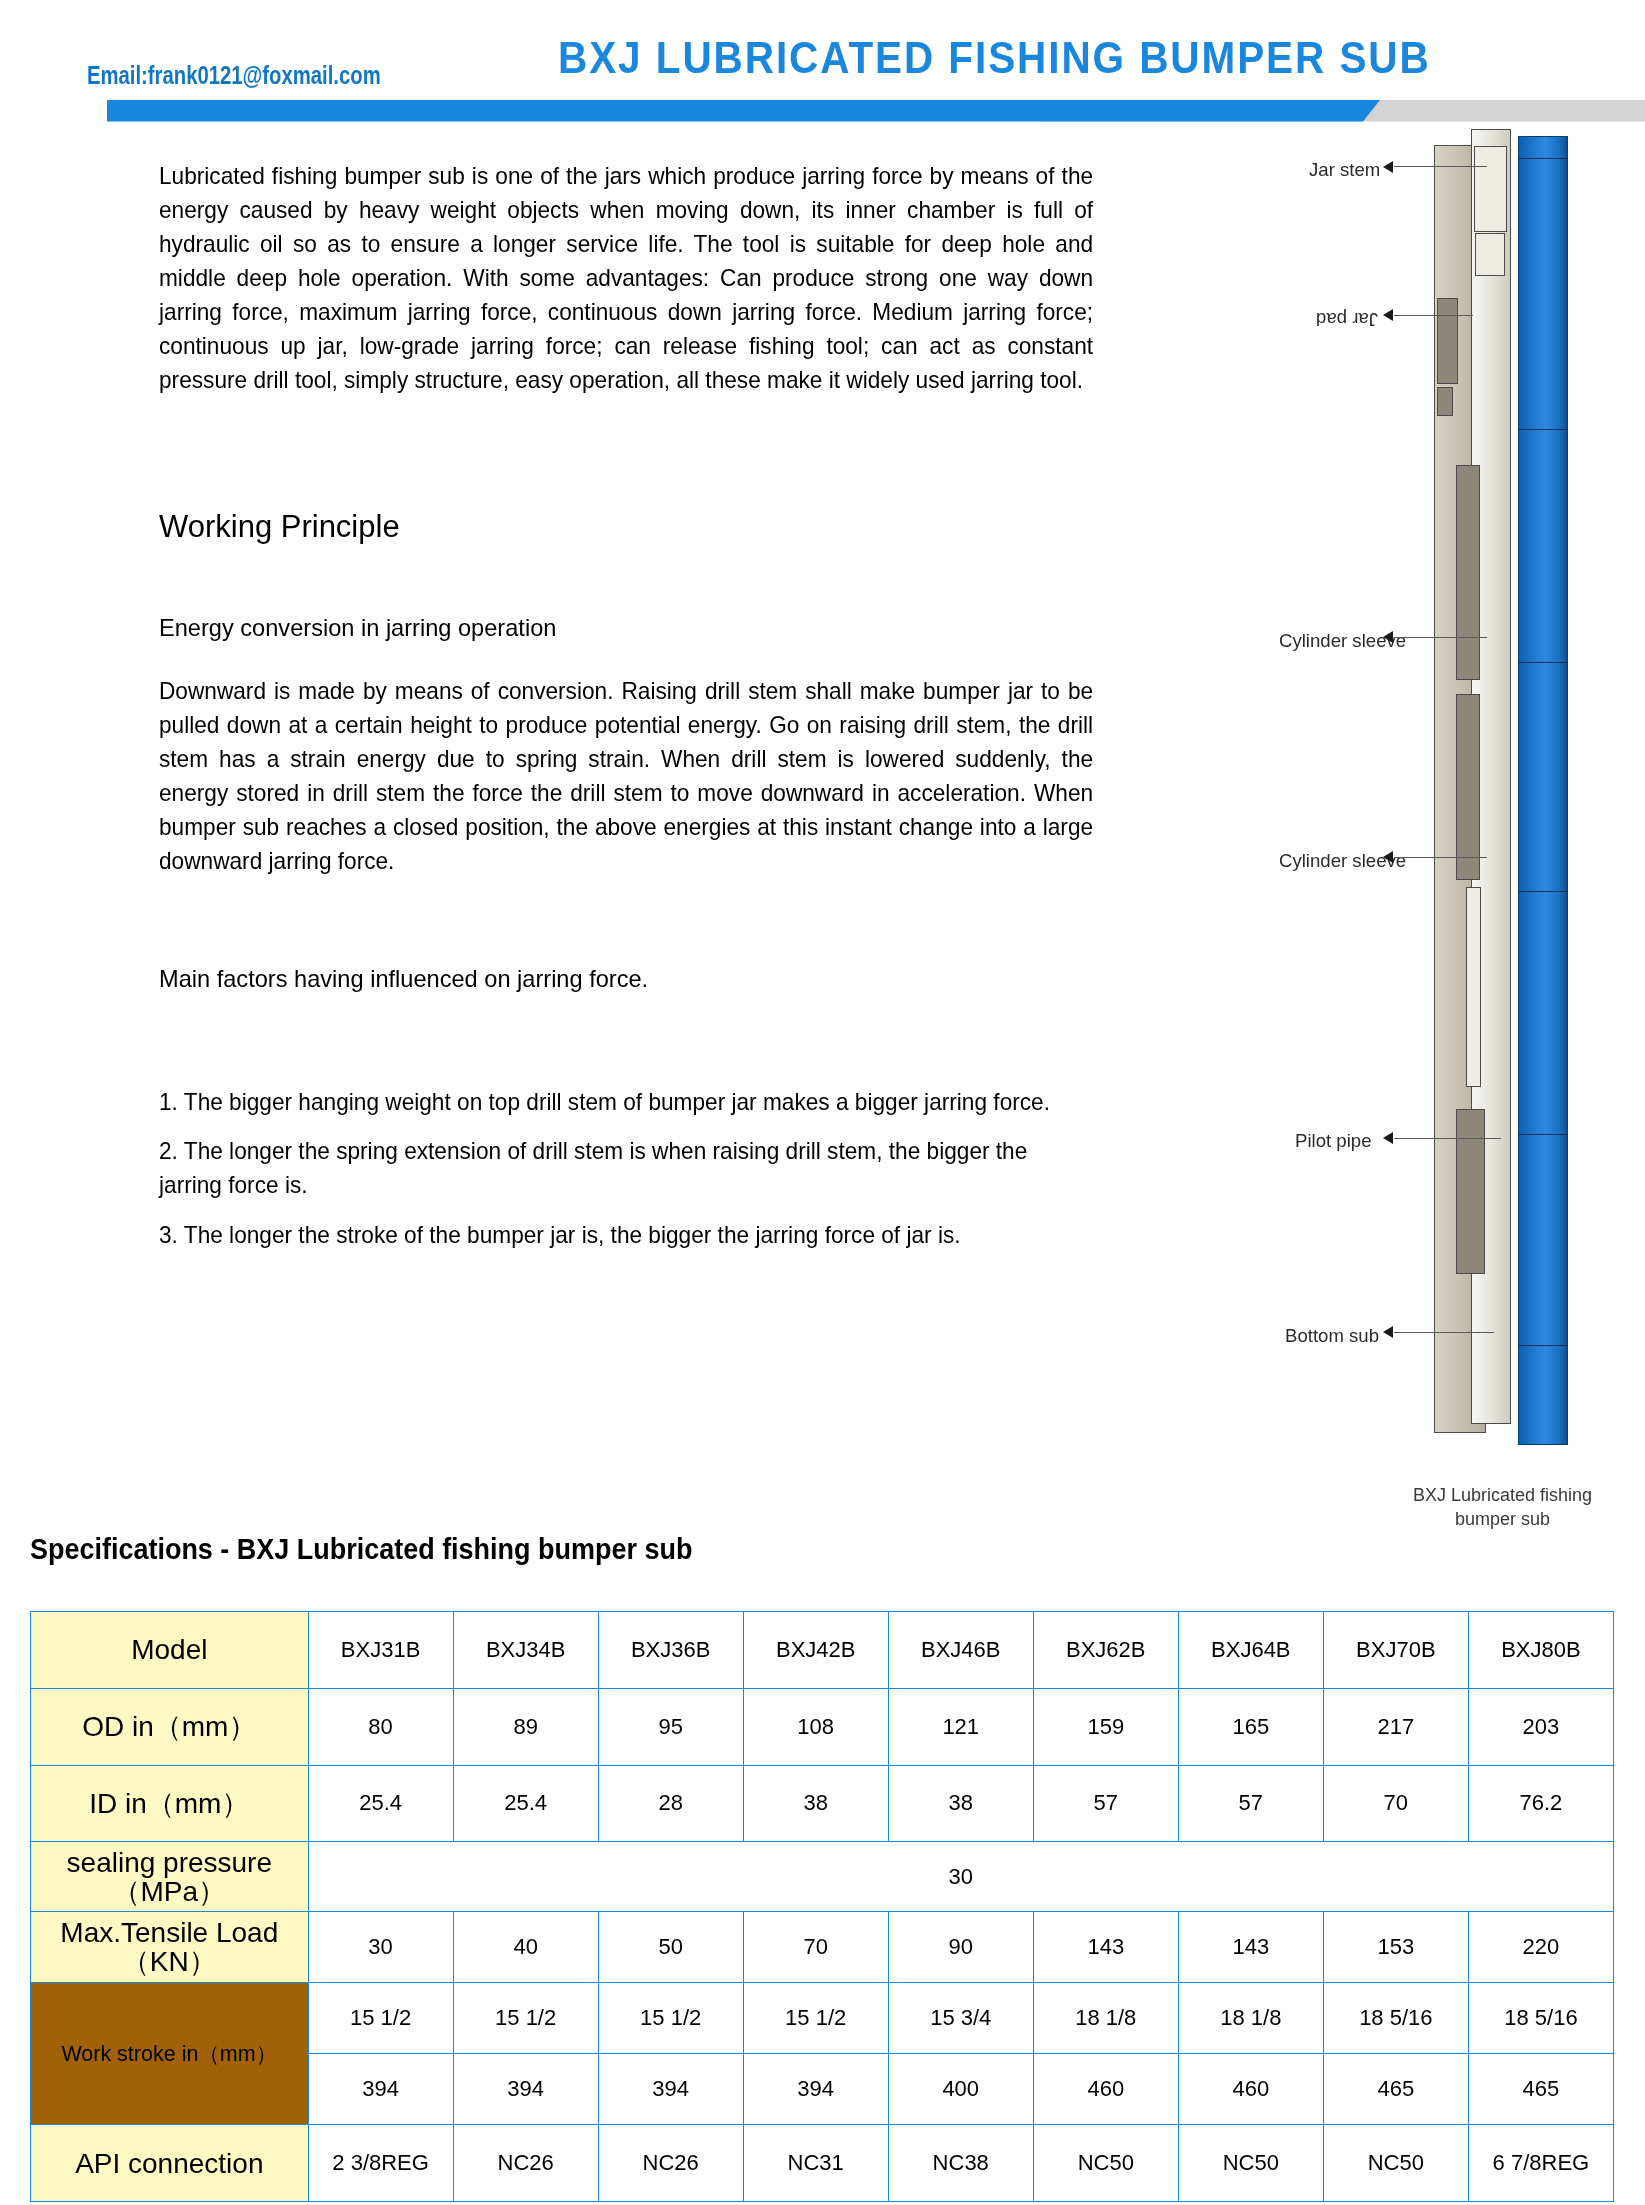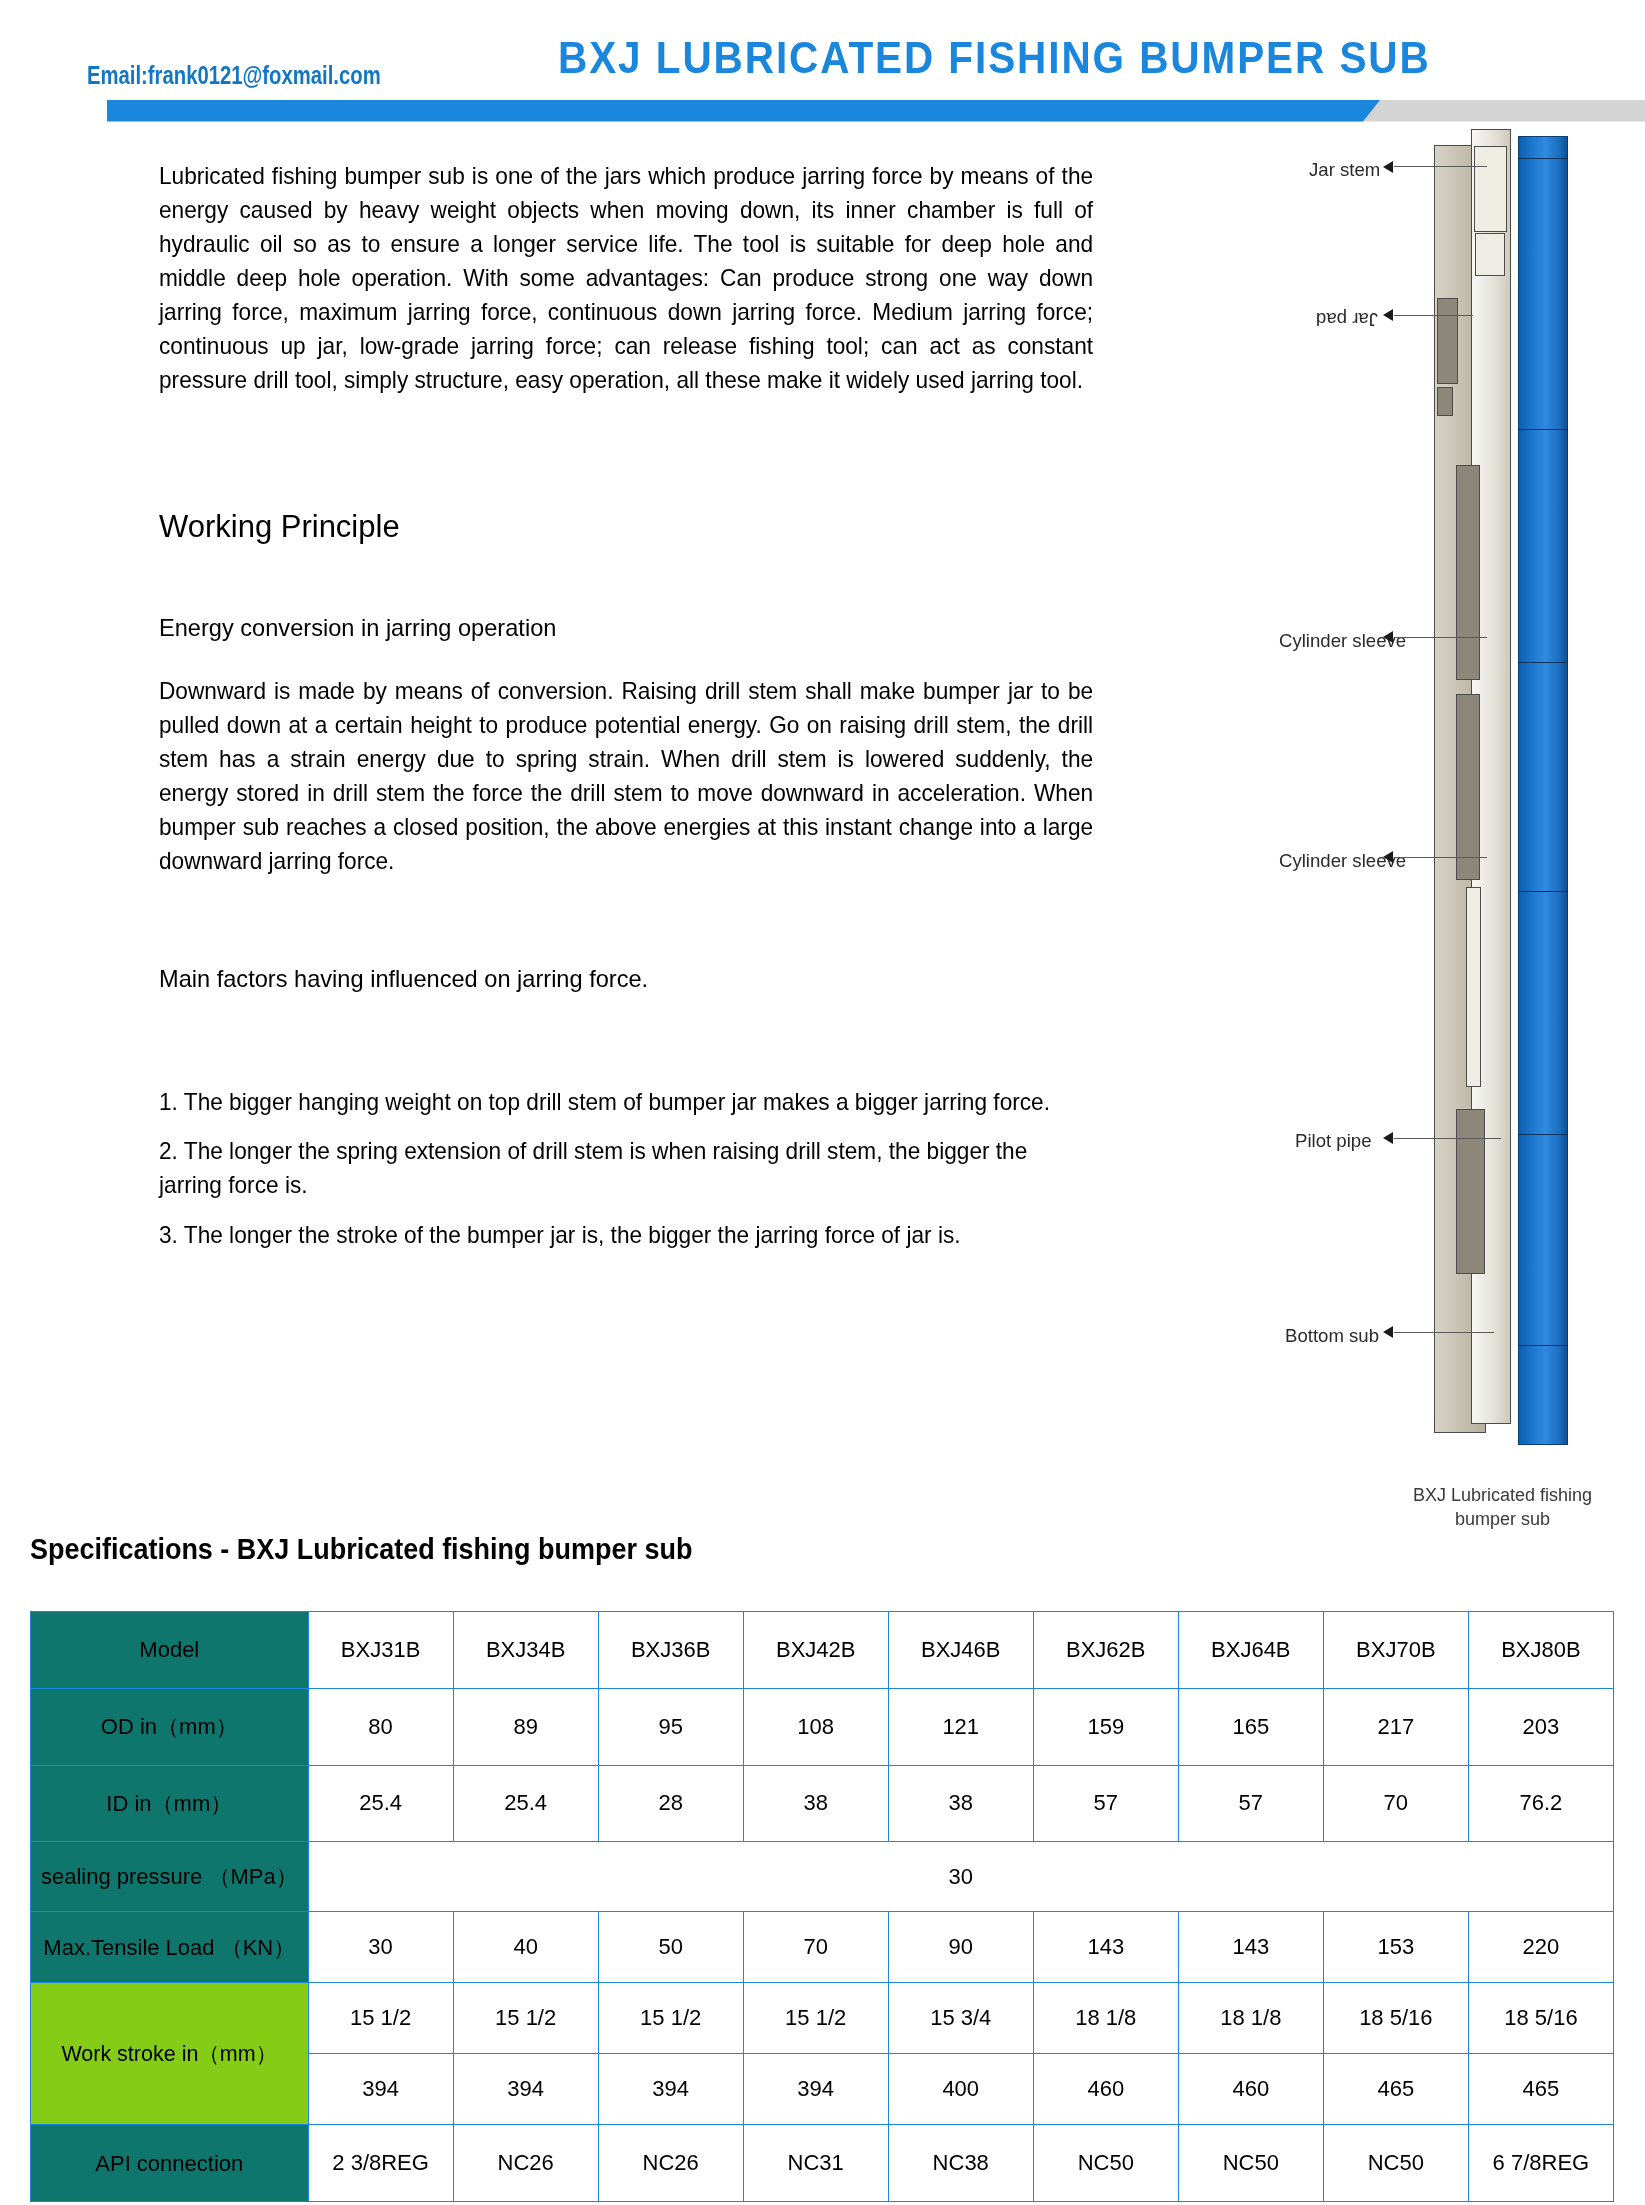--- a/index.html
+++ b/index.html
@@ -109,25 +109,25 @@
     width:1584px;border-collapse:collapse;
     table-layout:fixed;
   }
   table.spec td{
     border:1.4px solid #1a87dd;
     text-align:center;vertical-align:middle;
     font-size:22px;color:#000;
     padding:0;height:70px;
   }
   table.spec td.rowhead{
-    background:#0f766e;width:268px;font-size:22px;
+    background:#fef9c3;width:268px;font-size:28px;
     line-height:27px;padding:2.9px 4.3px;
   }
   table.spec td.rowhead.tall{line-height:29px;}
-  table.spec td.wsname{background:#84cc16;font-size:21.5px;text-align:center;}
+  table.spec td.wsname{background:#a16207;font-size:21.5px;text-align:center;}
   .nowrapcell{white-space:nowrap;}
 </style>
 </head>
 <body>
 
 <div class="header">
   <div class="email">Email:frank0121@foxmail.com</div>
   <div class="doc-title">BXJ  LUBRICATED  FISHING  BUMPER  SUB</div>
   <div class="bar-wrap">
     <div class="bar-grey"></div>

